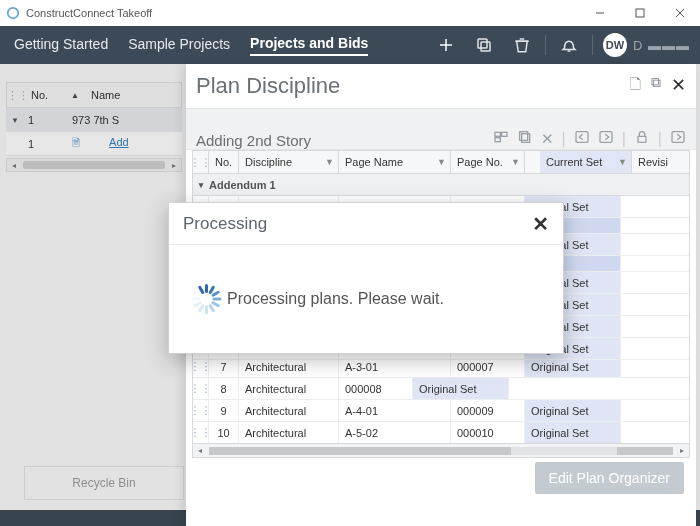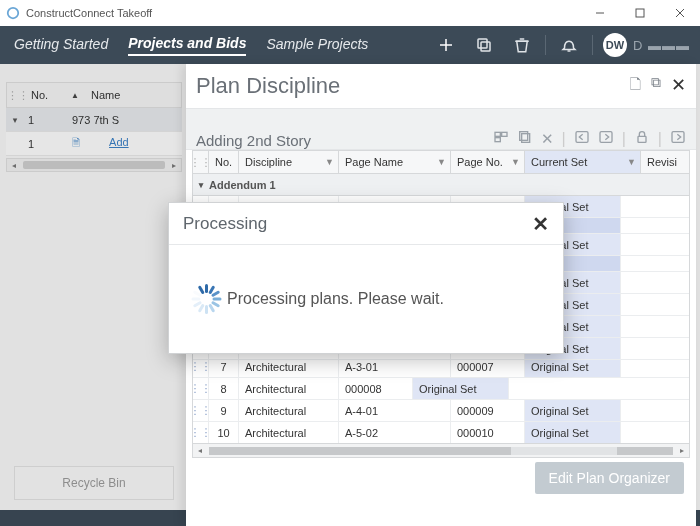--- a/index.html
+++ b/index.html
@@ -3,21 +3,21 @@
 <meta charset="utf-8">
 <style>
   * { box-sizing: border-box; margin: 0; padding: 0; font-family: "Segoe UI", Arial, sans-serif; }
   html, body { width: 700px; height: 526px; overflow: hidden; background: #fff; color: #333; }
   .win-titlebar { height: 26px; display: flex; align-items: center; padding: 0 0 0 6px; background: #fff; }
   .app-icon { width: 14px; height: 14px; margin-right: 6px; }
   .win-title { font-size: 11px; color: #555; flex: 1; }
   .win-btns { display: flex; }
   .win-btn { width: 40px; height: 26px; display: flex; align-items: center; justify-content: center; color: #555; }
   .navbar { height: 38px; background: #3c4a57; display: flex; align-items: center; padding: 0 10px 0 14px; color: #e6e9ec; }
-  .nav-item { font-size: 14px; margin-right: 20px; padding-bottom: 3px; cursor: pointer; font-style: italic; }
+  .nav-item { font-size: 14px; margin-right: 20px; padding-bottom: 3px; cursor: pointer; }
   .nav-item.active { color: #fff; font-weight: 600; border-bottom: 2px solid #fff; }
   .nav-spacer { flex: 1; }
   .nav-icon { width: 38px; height: 38px; display: flex; align-items: center; justify-content: center; }
   .avatar { width: 24px; height: 24px; border-radius: 50%; background: #fff; color: #3c4a57; font-size: 11px; font-weight: 600; display: flex; align-items: center; justify-content: center; margin-left: 6px; margin-right: 6px; }
   .user-name { color:#9aa4ad; font-size: 13px; letter-spacing: 1px; }
   .app-body { position: relative; height: calc(526px - 26px - 38px); background: #f5f5f5; }
   .scrim { position: absolute; inset: 0; background: rgba(0,0,0,0.08); }
   
   .left-panel { position: absolute; top: 18px; left: 6px; width: 176px; }
   .lp-header { display: flex; height: 26px; align-items: center; background: #f1f1f1; border: 1px solid #ddd; font-size: 11px; }
@@ -30,21 +30,21 @@
   .lp-row.sel { background: #e4e7ea; }
   .lp-row .caret { width: 18px; text-align: center; font-size: 9px; color: #555; }
   .lp-row .no { width: 44px; padding-left: 4px; }
   .lp-row .nm { flex: 1; padding-left: 4px; white-space: nowrap; overflow: hidden; }
   .lp-row.sub .caret { width: 18px; }
   .lp-row.sub .nm { color: #3b7fc4; }
   .lp-row .page-icon { color: #3b7fc4; margin-right: 4px; font-size: 10px; }
   .lp-scroll { height: 14px; background: #eee; border: 1px solid #ddd; margin-top: 2px; display:flex; align-items:center; }
   .lp-scroll .sa { width: 14px; text-align:center; font-size:8px; color:#777; }
   .lp-scroll .thumb { flex:1; height:8px; background:#ccc; margin:0 2px; border-radius:2px;}
-  .recycle { position: absolute; bottom: 26px; left: 14px; width: 160px; height: 34px; border:1px solid #e0e0e0; display:flex; align-items:center; justify-content:center; font-size:12px; color:#9a9a9a; background:#f6f6f6;}
+  .recycle { position: absolute; bottom: 26px; left: 24px; width: 160px; height: 34px; border:1px solid #e0e0e0; display:flex; align-items:center; justify-content:center; font-size:12px; color:#9a9a9a; background:#f6f6f6;}
   .bottom-strip { position:absolute; bottom:0; left:0; right:0; height:16px; background:#3c4a57; }
 
   .plan-panel { position: absolute; top: 0; bottom: 0; left: 186px; right: 4px; background: #fff; box-shadow: -4px 0 10px rgba(0,0,0,0.1); }
   .pp-header { display:flex; align-items:center; height: 44px; padding: 0 10px; }
   .pp-title { font-size: 22px; color: #6a7077; font-weight: 400; flex:1; }
   .pp-hicons { display:flex; gap:10px; color:#7a8088;}
   .pp-hicons span { font-size:14px; }
   .pp-hicons .x { font-size:18px; color:#333; cursor:pointer;}
   
   .pp-sub { display:flex; align-items:flex-end; height:42px; padding:0 10px; background:#eff1f2; border-top:1px solid #e4e6e8; border-bottom:1px solid #e4e6e8;}
@@ -54,21 +54,21 @@
   .pp-sub-icons svg { width:16px; height:16px; }
 
   .grid-wrap { position:relative; padding:0 6px 0 6px; height: calc(100% - 44px - 30px); }
   .grid-head { display:flex; height:24px; border:1px solid #d6d8da; background:#f6f7f8; font-size:11px; align-items:stretch;}
   .gh { display:flex; align-items:center; padding:0 6px; border-right:1px solid #d6d8da; position:relative; }
   .gh.drag { width:16px; justify-content:center; color:#aaa; padding:0;}
   .gh.no { width:30px; }
   .gh.disc { width:100px; }
   .gh.pn { width:112px; }
   .gh.pno { width:74px; }
-  .gh.cs { width:116px; background:#e0e6f5; }
+  .gh.cs { width:92px; background:#e0e6f5;margin-left:15px; }
   .gh.rev { flex:1; border-right:none; }
   .filter-icon { position:absolute; right:4px; font-size:9px; color:#888; }
   .grid-body { border:1px solid #d6d8da; border-top:none; height: 270px; overflow:hidden; position:relative;}
   .grow-group { display:flex; height:22px; background:#eef0f2; border-bottom:1px solid #d6d8da; font-size:11px; align-items:center; font-weight:600; color:#555;}
   .grow-group .caret { width:16px; text-align:center; font-size:9px;}
   .grow { display:flex; height:22px; border-bottom:1px solid #ebedef; font-size:11px; align-items:stretch;}
   .gc { display:flex; align-items:center; padding:0 6px; border-right:1px solid #ebedef; }
   .gc.drag { width:16px; justify-content:center; color:#8aa0c8; padding:0;}
   .gc.no { width:30px; justify-content:center;}
   .gc.disc { width:100px; }
@@ -119,22 +119,22 @@
         <svg width="10" height="10" viewBox="0 0 10 10">
           <line x1="1" y1="1" x2="9" y2="9" stroke="#555" stroke-width="1"></line>
           <line x1="9" y1="1" x2="1" y2="9" stroke="#555" stroke-width="1"></line>
         </svg>
       </div>
   </div>
 </div>
 
 <div class="navbar">
   <div class="nav-item">Getting Started</div>
+  <div class="nav-item">Sample Projects</div>
   <div class="nav-item active">Projects and Bids</div>
-  <div class="nav-item">Sample Projects</div>
   <div class="nav-spacer"></div>
   <div class="nav-icon">
       <svg width="18" height="18" viewBox="0 0 24 24" fill="none" stroke="#fff" stroke-width="2">
         <line x1="12" y1="4" x2="12" y2="20"></line>
         <line x1="4" y1="12" x2="20" y2="12"></line>
       </svg>
     </div>
   <div class="nav-icon">
       <svg width="18" height="18" viewBox="0 0 24 24" fill="none" stroke="#dfe3e7" stroke-width="2">
         <rect x="8" y="8" width="12" height="12" rx="1"></rect>

